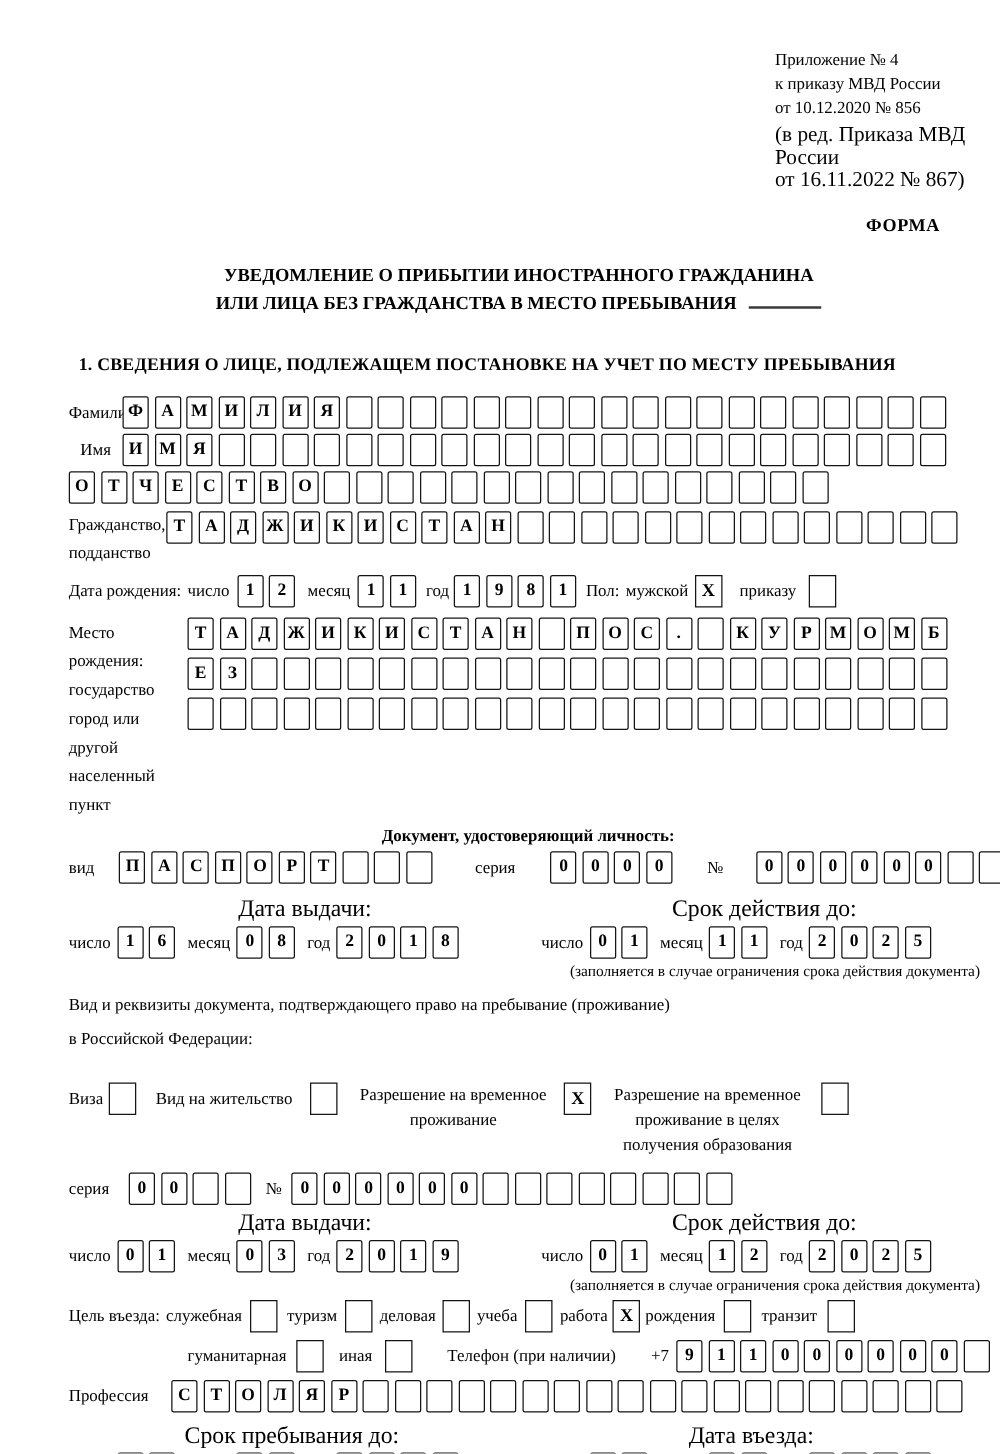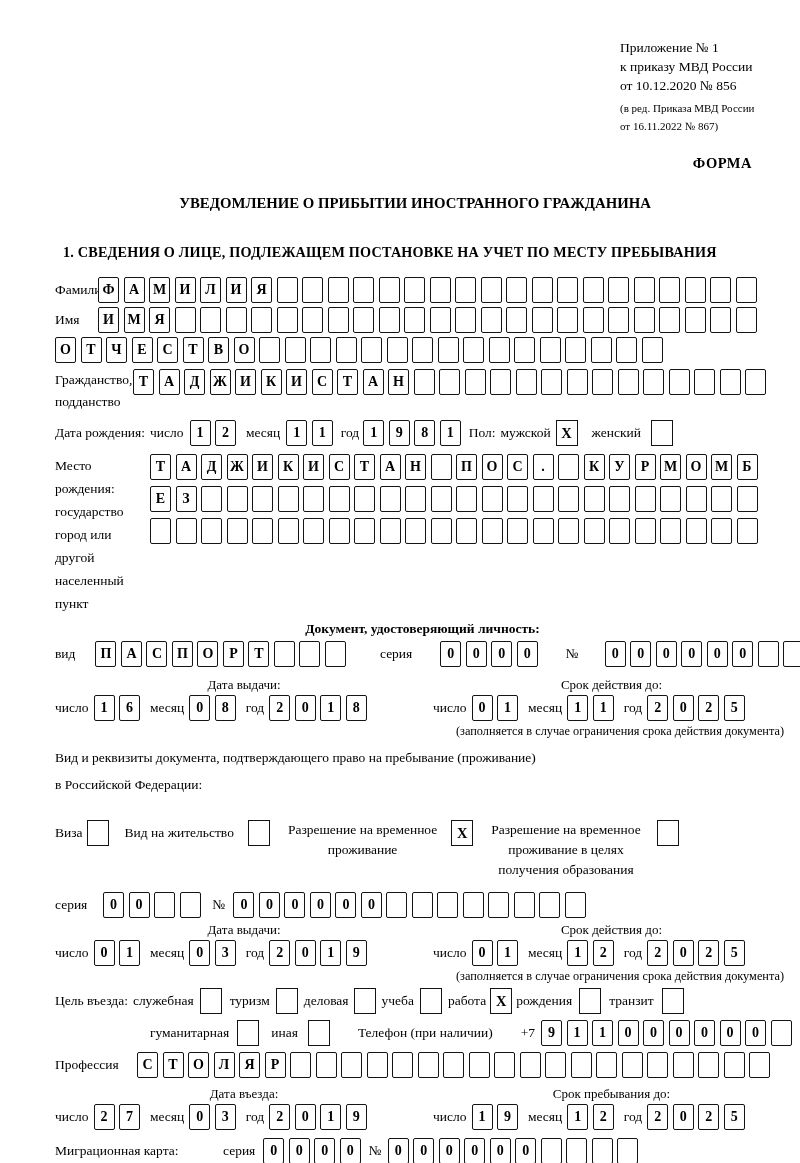--- a/index.html
+++ b/index.html
@@ -4,21 +4,21 @@
 <style>
   html,body{margin:0;padding:0;background:#ffffff;}
   .page{
     width:800px;height:1163px;background:#fff;color:#000;
     font-family:"Liberation Serif","DejaVu Serif",serif;
     position:relative;overflow:hidden;box-sizing:border-box;
     padding:38px 10px 0 55px;
   }
   
   .ref{margin-left:565px;font-size:13.5px;line-height:19px;}
-  .ref .sub{font-size:11px;line-height:18px;margin-top:4px;}
+  .ref .sub{font-size:17px;line-height:18px;margin-top:4px;}
   .forma{text-align:right;padding-right:38px;font-weight:bold;font-size:14.5px;margin-top:20px;letter-spacing:.5px;}
   
   .title{ text-align:center;font-weight:bold;font-size:14.8px;line-height:22px;margin-top:20px;margin-left:-15px;}
   .title .uline{display:inline-block;width:58px;border-bottom:2.4px solid #3a3a3a;height:12px;margin-left:10px;}
   .section{font-weight:bold;font-size:14.2px;margin-top:30px;margin-left:8px;letter-spacing:.2px;}
   
   .lbl{font-size:13.5px;white-space:nowrap;line-height:26px;}
   .lbl2{font-size:13.5px;line-height:21px;}
   
   .cellrow{display:inline-flex;gap:4.5px;flex:none;}
@@ -32,50 +32,53 @@
     box-sizing:border-box;width:22px;height:26px;flex:none;background:#fff;
     border:1.7px solid #141414;display:inline-flex;align-items:center;justify-content:center;
     font-size:14.5px;font-weight:600;
   }
   .row{display:flex;align-items:flex-start;}
   .vgap4{margin-top:4px;} .vgap6{margin-top:6px;} .vgap8{margin-top:8px;}
   .vgap12{margin-top:12px;} .vgap16{margin-top:16px;}
   
   .dates{display:flex;margin-top:10px;}
   .datehalf-l{width:378px;}
-  .datehead{text-align:center;font-size:13px;}
+  .datehead{text-align:center;font-size:19px;}
   .datehead-l{width:378px;} .datehead-r{flex:1;}
   .dategroup{display:flex;align-items:center;margin-top:2px;}
   .dategroup .lbl{margin-right:5px;}
   .dategroup .cellrow{margin-right:10px;}
   .note-r{text-align:right;padding-right:6px;font-size:12.3px;margin-top:3px;}
   
   .opts{display:flex;align-items:flex-start;margin-top:25px;}
   .opt-lines{text-align:center;font-size:13.5px;line-height:20px;}
   
   .labelcol{flex:none;font-size:13.5px;line-height:21.5px;}
 </style>
 </head>
 <body>
 
 <div class="page">
 
   <div class="ref">
-    <div>Приложение № 1</div>
+    <div>Приложение № 4</div>
     <div>к приказу МВД России</div>
     <div>от 10.12.2020 № 856</div>
     <div class="sub">
       <div>(в ред. Приказа МВД России</div>
       <div>от 16.11.2022 № 867)</div>
     </div>
   </div>
   <div class="forma">ФОРМА</div>
 
   <div class="title">
     <div>УВЕДОМЛЕНИЕ О ПРИБЫТИИ ИНОСТРАННОГО ГРАЖДАНИНА</div>
+    <div>
+      <span>ИЛИ ЛИЦА БЕЗ ГРАЖДАНСТВА В МЕСТО ПРЕБЫВАНИЯ</span><span class="uline"></span>
+    </div>
   </div>
 
   <div class="section">1. СВЕДЕНИЯ О ЛИЦЕ, ПОДЛЕЖАЩЕМ ПОСТАНОВКЕ НА УЧЕТ ПО МЕСТУ ПРЕБЫВАНИЯ</div>
 
   <div class="row vgap16">
     <span class="lbl" style="width:43px;">Фамилия</span>
     <span class="cellrow">
         <span class="cell">Ф</span>
         <span class="cell">А</span>
         <span class="cell">М</span>
@@ -99,21 +102,21 @@
         <span class="cell"></span>
         <span class="cell"></span>
         <span class="cell"></span>
         <span class="cell"></span>
         <span class="cell"></span>
         <span class="cell"></span>
       </span>
   </div>
 
   <div class="row vgap4">
-    <span class="lbl" style="width:43px;">Имя</span>
+    <span class="lbl" style="width:43px;text-align:center;">Имя</span>
     <span class="cellrow">
         <span class="cell">И</span>
         <span class="cell">М</span>
         <span class="cell">Я</span>
         <span class="cell"></span>
         <span class="cell"></span>
         <span class="cell"></span>
         <span class="cell"></span>
         <span class="cell"></span>
         <span class="cell"></span>
@@ -215,21 +218,21 @@
     <span class="lbl" style="margin-right:4px;">год</span>
     <span class="cellrow" style="margin-right:8px;">
         <span class="cell">1</span>
         <span class="cell">9</span>
         <span class="cell">8</span>
         <span class="cell">1</span>
       </span>
     <span class="lbl">Пол:</span>
     <span class="lbl" style="margin:0 5px;">мужской</span>
     <span class="checkbox">X</span>
-    <span class="lbl" style="margin:0 10px 0 14px;">женский</span>
+    <span class="lbl" style="margin:0 10px 0 14px;">приказу</span>
     <span class="checkbox"></span>
   </div>
 
   <div class="row vgap8">
     <span class="labelcol" style="width:95px;line-height:23px;">
       <div>Место рождения:</div>
       <div>государство</div>
       <div>город или другой</div>
       <div>населенный пункт</div>
     </span>
@@ -557,22 +560,22 @@
         <span class="cell"></span>
         <span class="cell"></span>
         <span class="cell"></span>
         <span class="cell"></span>
         <span class="cell"></span>
         <span class="cell"></span>
       </span>
   </div>
 
   <div class="dates" style="margin-top:8px;">
+    <div class="datehead datehead-r">Срок пребывания до:</div>
     <div class="datehead datehead-l">Дата въезда:</div>
-    <div class="datehead datehead-r">Срок пребывания до:</div>
   </div>
   <div class="row">
     <div class="dategroup datehalf-l">
       <span class="lbl">число</span>
       <span class="cellrow">
           <span class="cell">2</span>
           <span class="cell">7</span>
         </span>
       <span class="lbl">месяц</span>
       <span class="cellrow">

